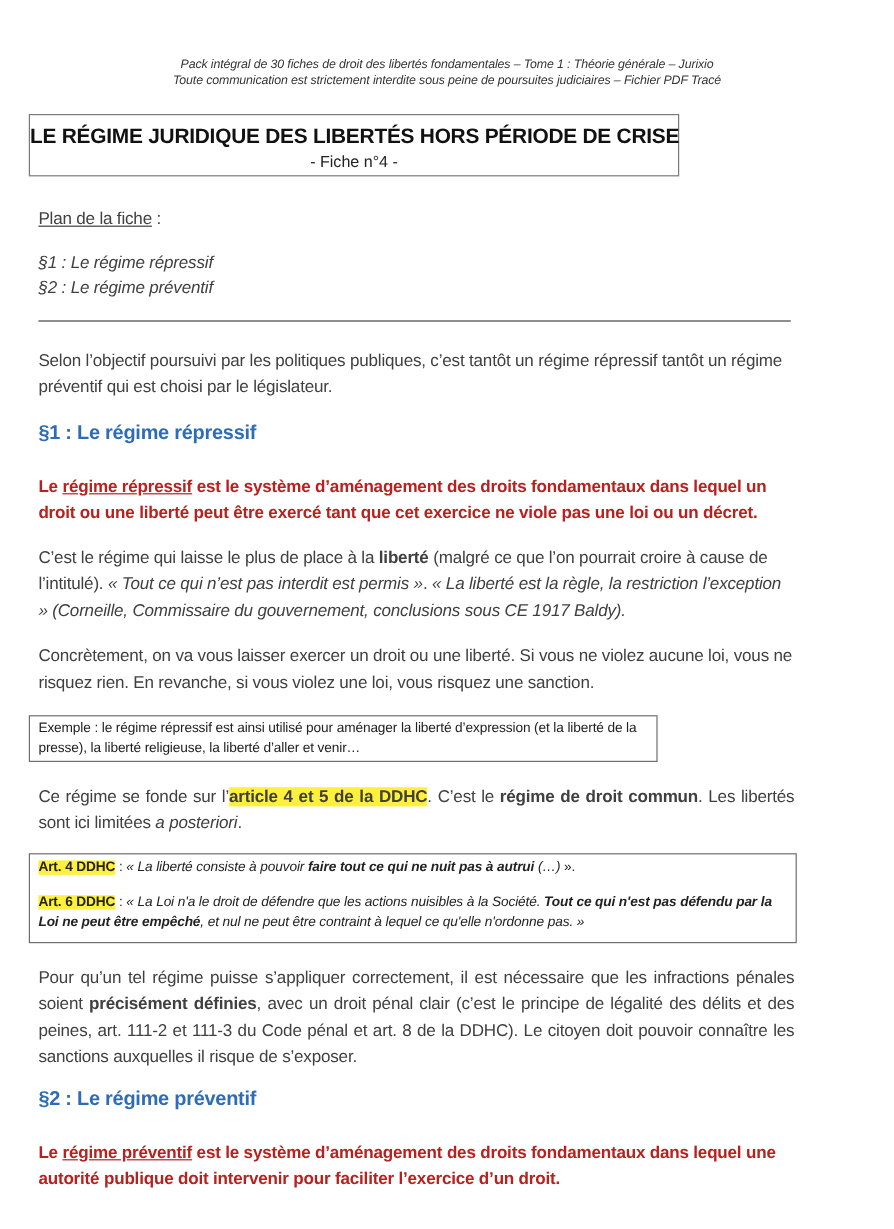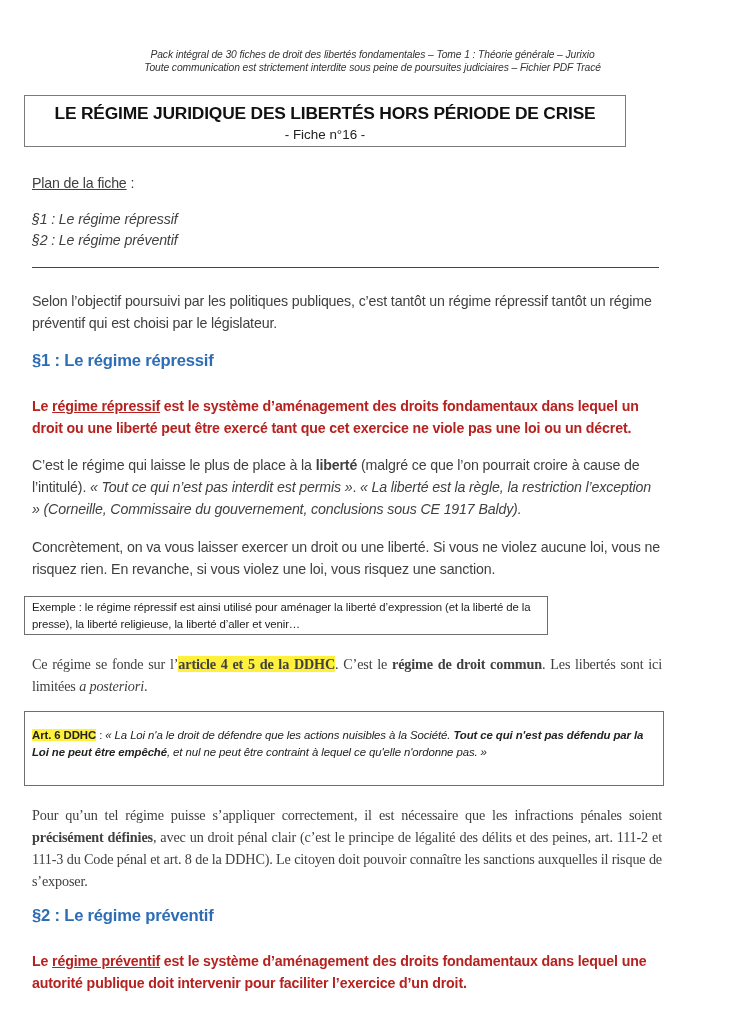--- a/index.html
+++ b/index.html
@@ -6,33 +6,33 @@
     body {
       width: 745px; height: 1024px; position: relative; overflow: hidden;
       font-family: "Liberation Sans", sans-serif; color: #1a1a1a;
     }
     .abs { position: absolute; }
     .header-line {
       left: 0; width: 745px; text-align: center; font-style: italic;
       font-size: 10.3px; color: #333; letter-spacing: -0.1px; white-space: nowrap;
     }
     .title-box {
-      left: 24px; top: 95px; width: 602px; height: 52px;
+      left: 24px; top: 95px; width: 542px; height: 52px;
       border: 1.5px solid #7a7a7a; box-sizing: border-box; text-align: center;
     }
     .title-main {
       display: block; margin-top: 7px; font-weight: bold; font-size: 17.4px;
       color: #111; letter-spacing: -0.2px; white-space: nowrap;
     }
     .title-sub { display: block; margin-top: 3px; font-size: 13.4px; color: #222; }
     .text {
       left: 32px; width: 630px; font-size: 14.2px; line-height: 22px;
       color: #404040; letter-spacing: -0.15px;
     }
-    .justify { text-align: justify; font-family: Liberation Serif, serif; }
+    .justify { text-align: justify; }
     .u { text-decoration: underline; }
     .i { font-style: italic; }
     .b { font-weight: bold; }
     .hl { background: #fff03b; }
     .rule { left: 32px; top: 267px; width: 627px; height: 0; border-top: 1.3px solid #444; }
     .section-heading {
       left: 32px; font-size: 16.6px; font-weight: bold; color: #2e6db5; letter-spacing: -0.2px;
     }
     .definition {
       left: 32px; width: 630px; font-size: 14.2px; line-height: 22px;
@@ -52,21 +52,21 @@
     .art-box .gap { height: 12px; }
   </style>
 </head>
 <body>
 
 <div class="abs header-line" style="top:49px;text-align:center;">Pack intégral de 30 fiches de droit des libertés fondamentales – Tome 1 : Théorie générale – Jurixio</div>
 <div class="abs header-line" style="top:62px;">Toute communication est strictement interdite sous peine de poursuites judiciaires – Fichier PDF Tracé</div>
 
 <div class="abs title-box">
   <span class="title-main">LE RÉGIME JURIDIQUE DES LIBERTÉS HORS PÉRIODE DE CRISE</span>
-  <span class="title-sub">- Fiche n°16 -</span>
+  <span class="title-sub">- Fiche n°4 -</span>
 </div>
 
 <div class="abs text" style="top:172px;"><span class="u">Plan de la fiche</span><span> :</span></div>
 <div class="abs text i" style="top:208px;">§1 : Le régime répressif</div>
 <div class="abs text i" style="top:229px;">§2 : Le régime préventif</div>
 
 <div class="abs rule"></div>
 
 <div class="abs text" style="top:290px;">Selon l’objectif poursuivi par les politiques publiques, c’est tantôt un régime répressif tantôt un régime préventif qui est choisi par le législateur.</div>
 
@@ -76,20 +76,21 @@
 
 <div class="abs text" style="top:454px;"><span>C’est le régime qui laisse le plus de place à la </span><span class="b">liberté</span><span> (malgré ce que l’on pourrait croire à cause de l’intitulé). </span><span class="i">« Tout ce qui n’est pas interdit est permis »</span><span>. </span><span class="i">« La liberté est la règle, la restriction l’exception » (Corneille, Commissaire du gouvernement, conclusions sous CE 1917 Baldy).</span></div>
 
 <div class="abs text" style="top:536px;">Concrètement, on va vous laisser exercer un droit ou une liberté. Si vous ne violez aucune loi, vous ne risquez rien. En revanche, si vous violez une loi, vous risquez une sanction.</div>
 
 <div class="abs box example-box">Exemple : le régime répressif est ainsi utilisé pour aménager la liberté d’expression (et la liberté de la presse), la liberté religieuse, la liberté d’aller et venir…</div>
 
 <div class="abs text justify" style="top:653px;"><span>Ce régime se fonde sur l’</span><span class="b hl">article 4 et 5 de la DDHC</span><span>. C’est le </span><span class="b">régime de droit commun</span><span>. Les libertés sont ici limitées </span><span class="i">a posteriori</span><span>.</span></div>
 
 <div class="abs box art-box">
+  <div><span class="b hl">Art. 4 DDHC</span><span> : </span><span class="i">« La liberté consiste à pouvoir </span><span class="i b">faire tout ce qui ne nuit pas à autrui</span><span class="i"> (…)</span><span> ».</span></div>
   <div class="gap"></div>
   <div><span class="b hl">Art. 6 DDHC</span><span> : </span><span class="i">« La Loi n'a le droit de défendre que les actions nuisibles à la Société. </span><span class="i b">Tout ce qui n'est pas défendu par la Loi ne peut être empêché</span><span class="i">, et nul ne peut être contraint à lequel ce qu'elle n'ordonne pas. »</span></div>
 </div>
 
 <div class="abs text justify" style="top:804px;"><span>Pour qu’un tel régime puisse s’appliquer correctement, il est nécessaire que les infractions pénales soient </span><span class="b">précisément définies</span><span>, avec un droit pénal clair (c’est le principe de légalité des délits et des peines, art. 111-2 et 111-3 du Code pénal et art. 8 de la DDHC). Le citoyen doit pouvoir connaître les sanctions auxquelles il risque de s’exposer.</span></div>
 
 <div class="abs section-heading" style="top:906px;">§2 : Le régime préventif</div>
 
 <div class="abs definition" style="top:950px;"><span>Le </span><span class="u">régime préventif</span><span> est le système d’aménagement des droits fondamentaux dans lequel une autorité publique doit intervenir pour faciliter l’exercice d’un droit.</span></div>
 

